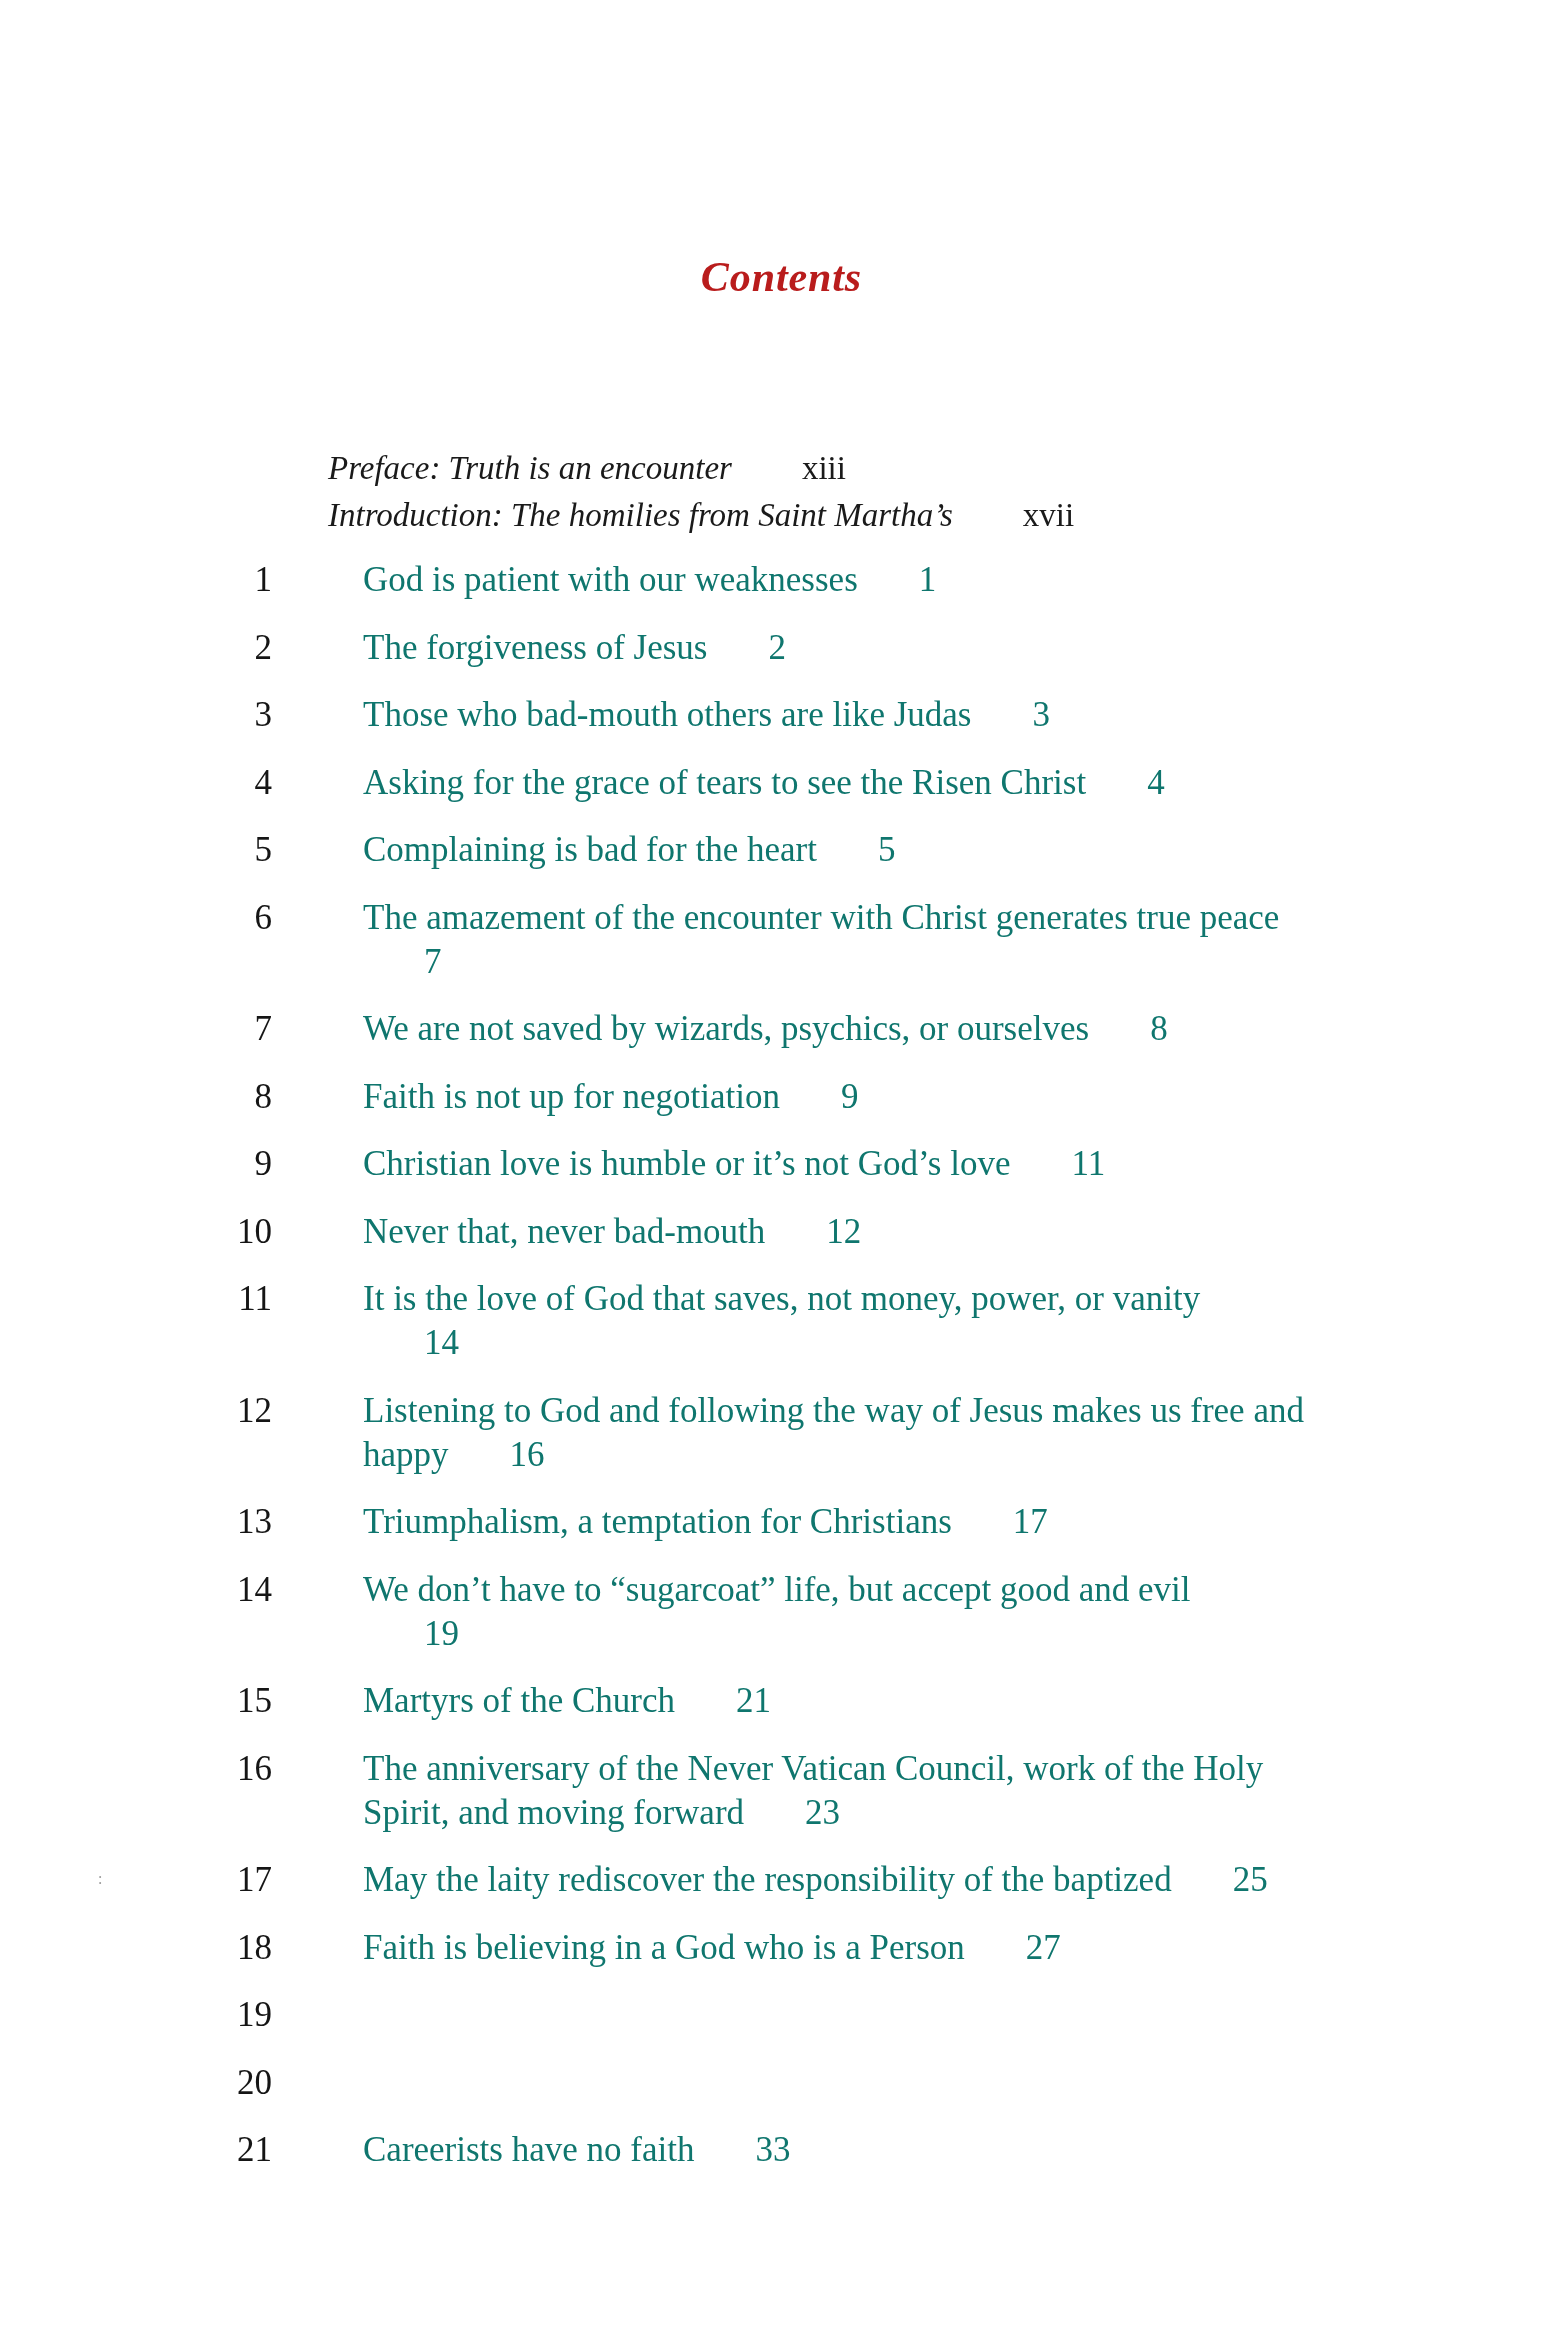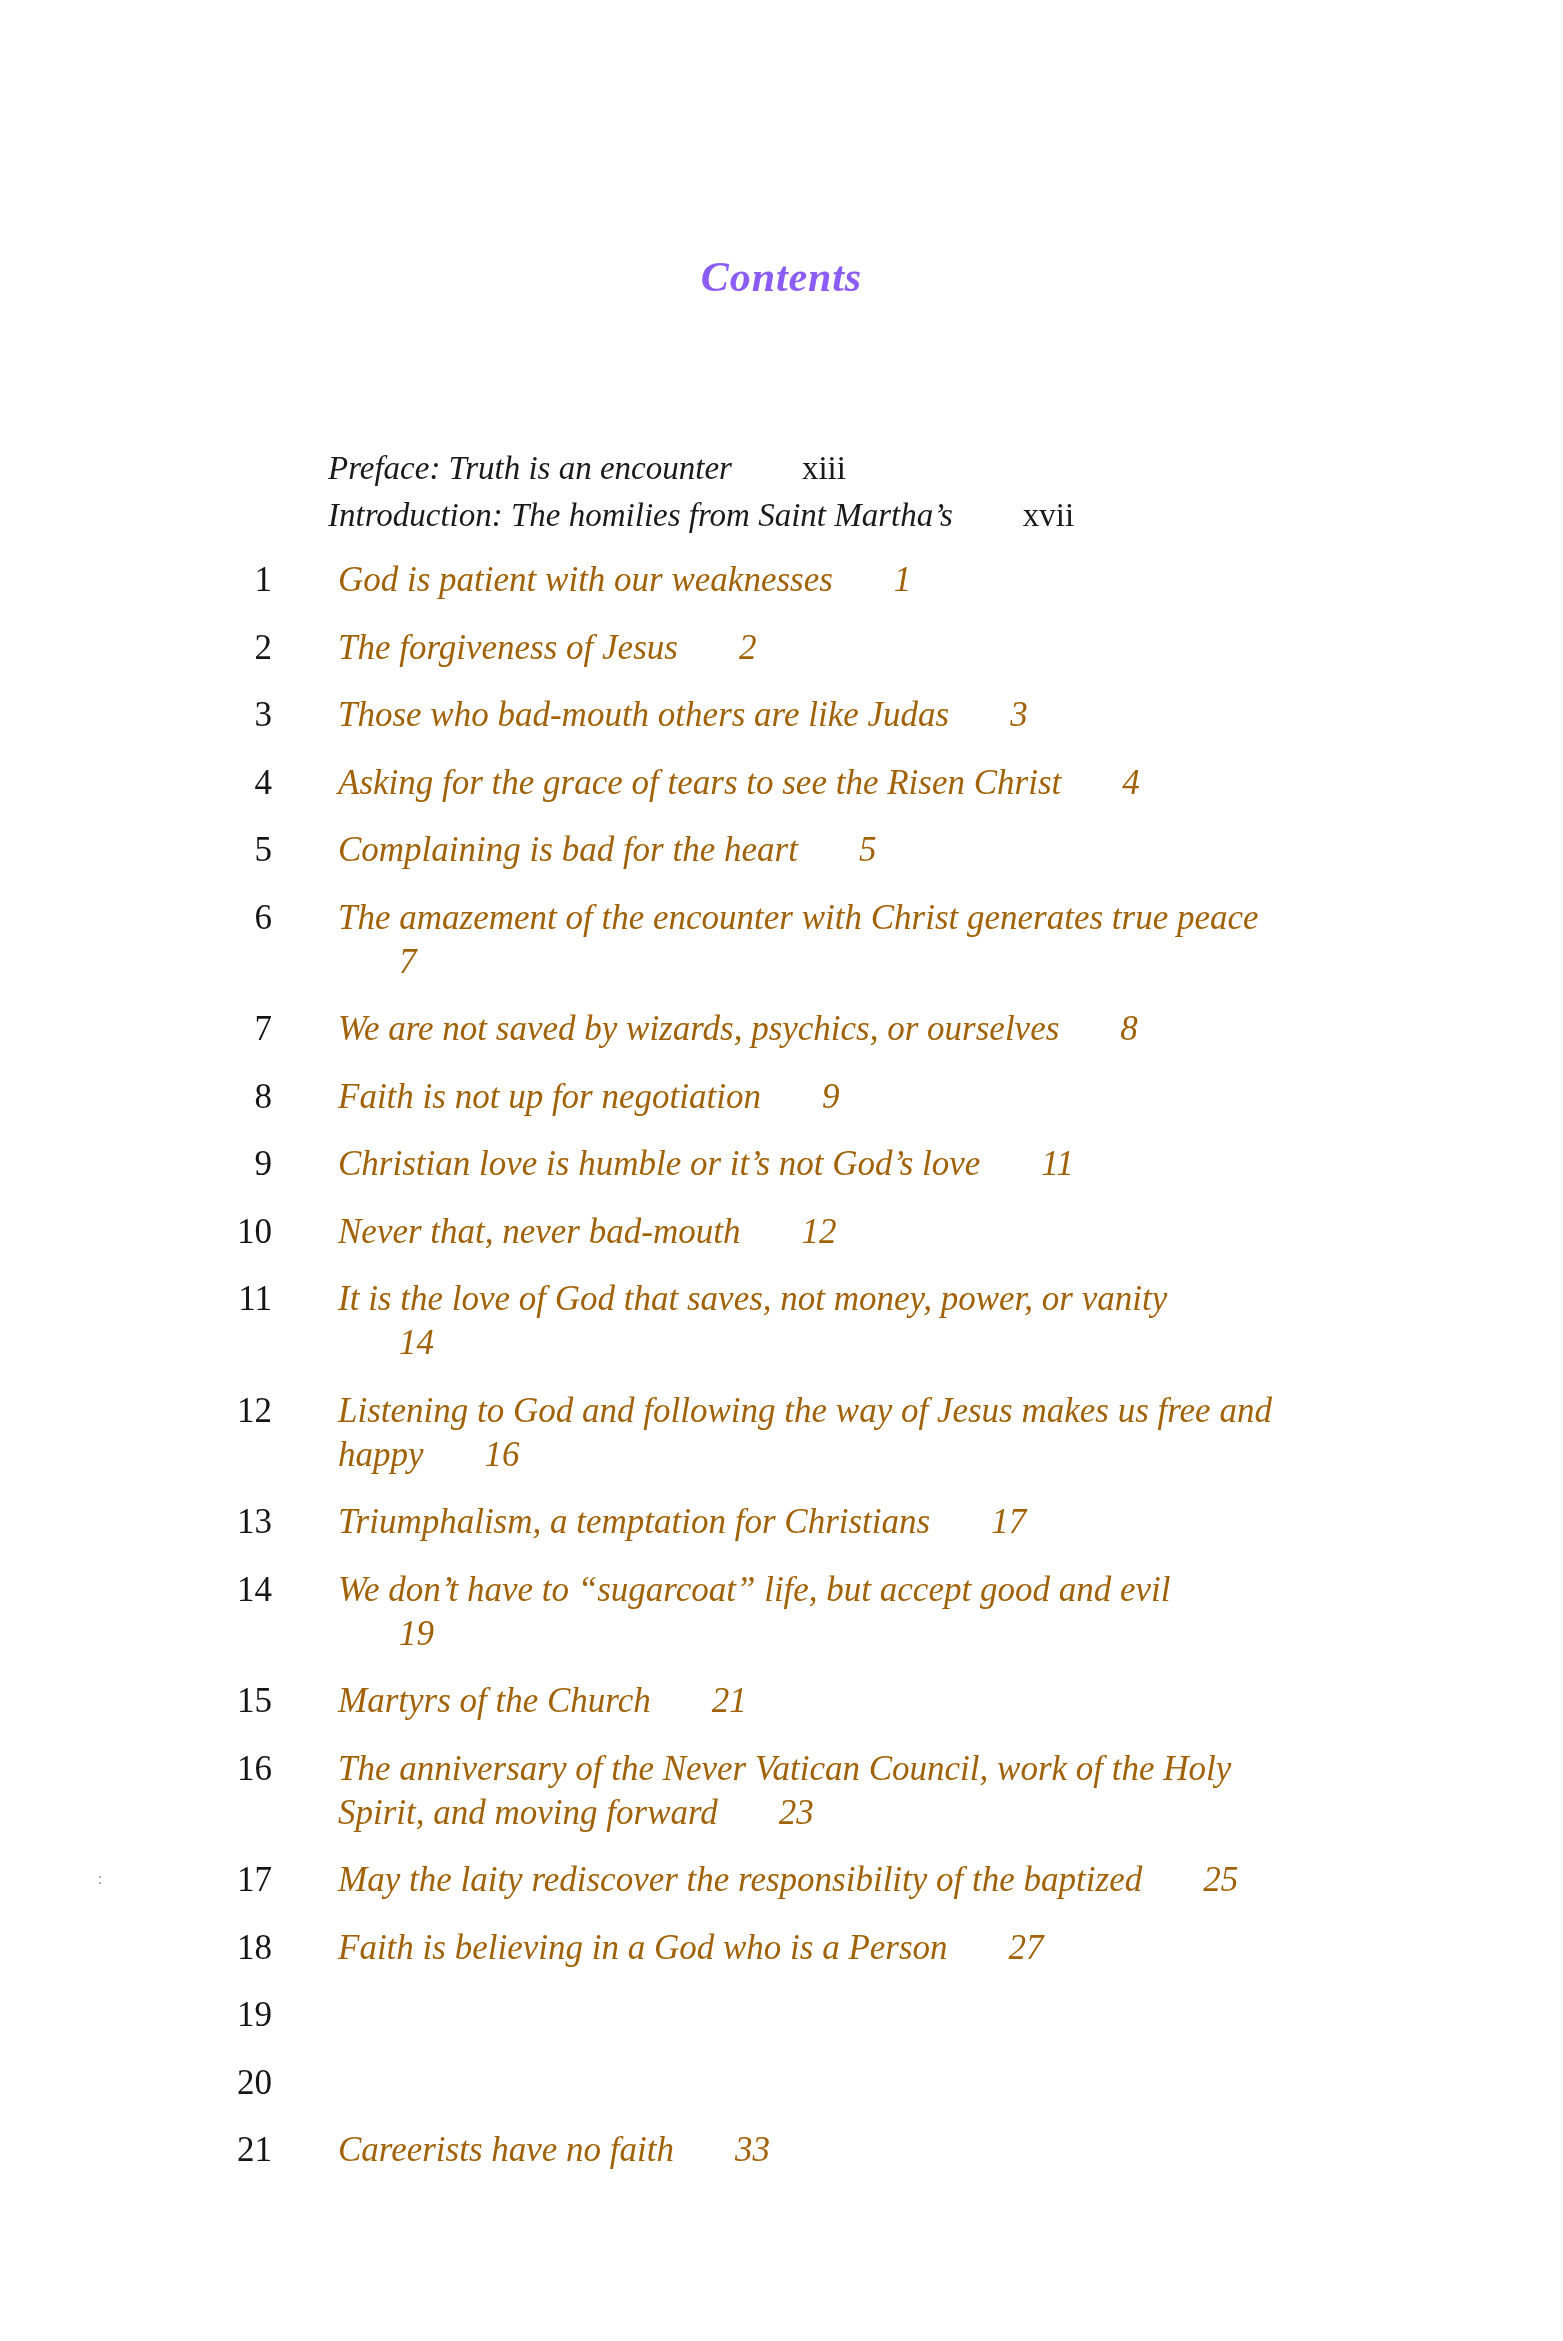--- a/index.html
+++ b/index.html
@@ -17,21 +17,21 @@
     }
     .page-title {
       position: absolute;
       top: 225px;
       left: 0;
       width: 1563px;
       text-align: center;
       font-style: italic;
       font-size: 42px;
       letter-spacing: 0.9px;
-      color: #8b5cf6;
+      color: #b91c1c;
     }
     .front-matter {
       position: absolute;
       left: 328px;
       top: 445px;
       font-style: italic;
       font-size: 33px;
       line-height: 47px;
     }
     .fm-item { white-space: nowrap; }
@@ -55,24 +55,23 @@
       line-height: 44px;
       margin-bottom: 23.5px;
     }
     .toc-num {
       width: 272px;
       text-align: right;
       flex: none;
       color: #151515;
     }
     .toc-body {
-      margin-left: 66px;
+      margin-left: 91px;
       width: 1003px;
-      color: #a16207;
-      font-style: italic;
+      color: #0f766e;
     }
     .toc-page {
       display: inline-block;
       margin-left: 61px;
     }
     .scan-mark {
       position: absolute;
       left: 98px;
       top: 1875px;
       width: 3.5px;

